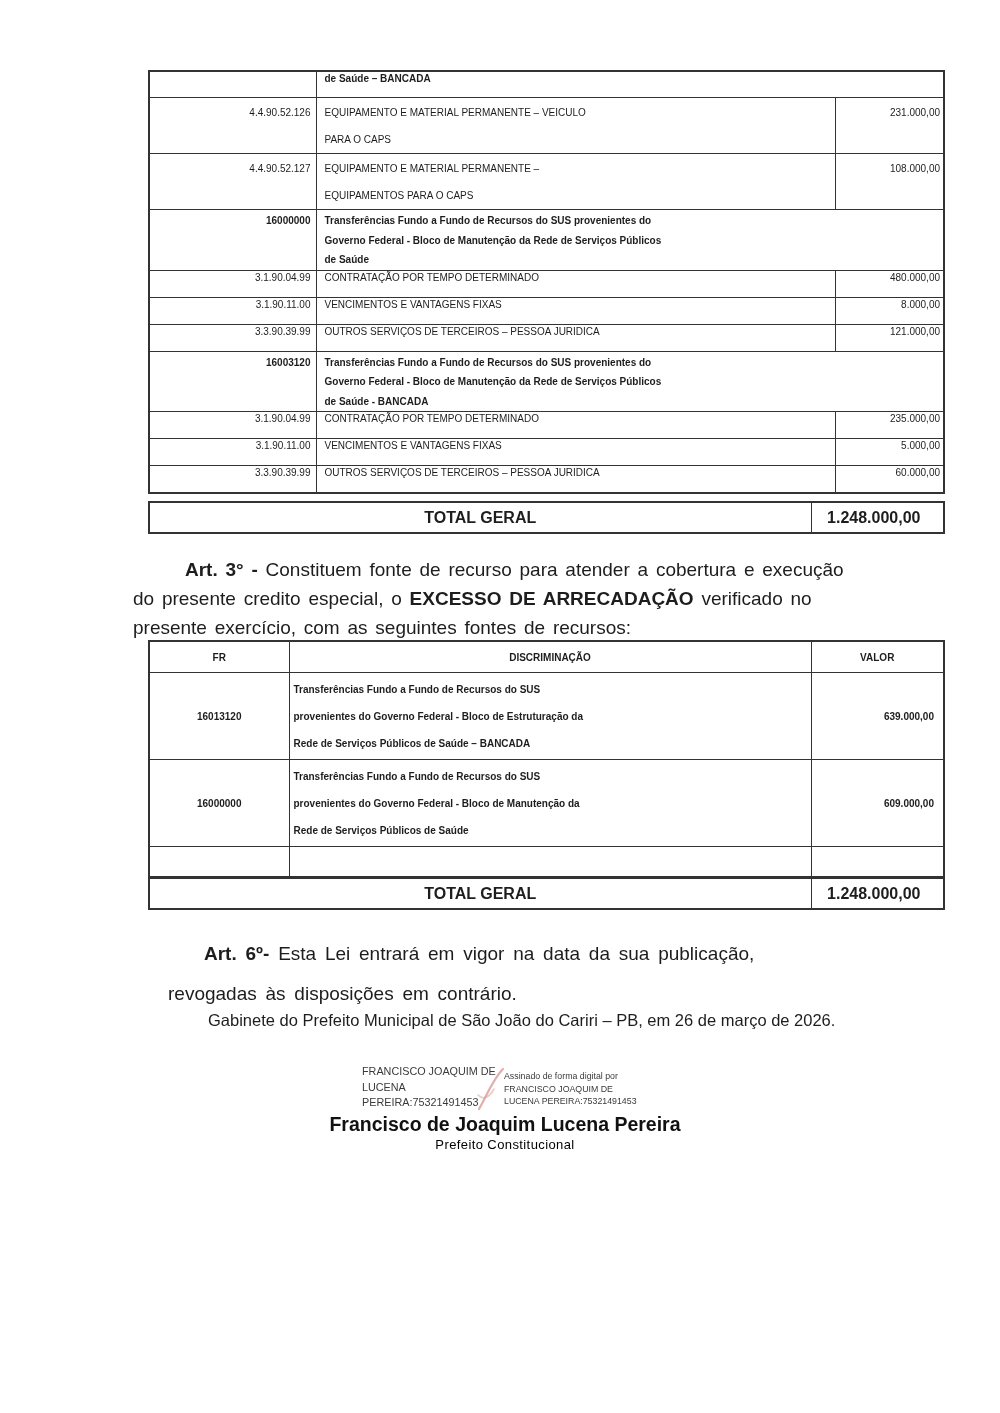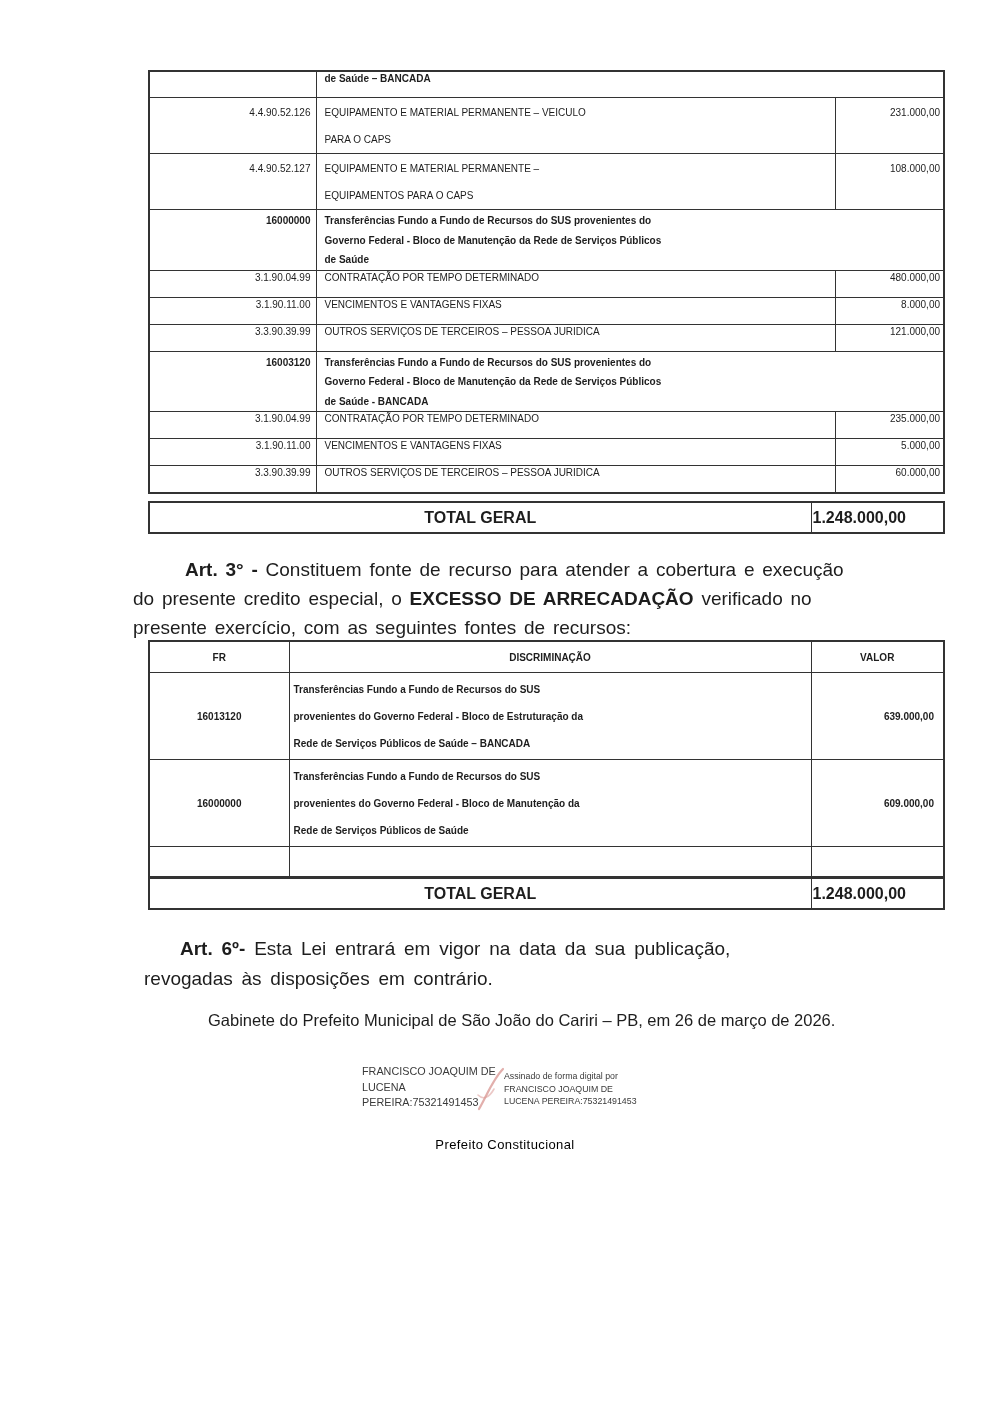--- a/index.html
+++ b/index.html
@@ -16,36 +16,36 @@
   #tbl-main td.desc { text-align:left; vertical-align:top; padding:1px 4px 0 8px; white-space:pre-line; }
   #tbl-main td.val  { text-align:right; vertical-align:top; padding:1px 3px 0 2px; white-space:nowrap; }
   #tbl-main tr.cont td { height:24px; font-weight:bold; }
   #tbl-main tr.two td { height:48px; line-height:27px; }
   #tbl-main tr.sec td { height:58px; font-weight:bold; line-height:19.5px; }
   #tbl-main tr.item td { height:25px; }
   
   .total-table { left:148px; width:795px; border:2px solid #333; font-weight:bold; font-size:16px; }
   .total-table td { height:27px; vertical-align:middle; }
   .total-table td.tlabel { text-align:center; }
-  .total-table td.tval { text-align:left; padding-right:8px; white-space:nowrap; }
+  .total-table td.tval { text-align:center; padding-right:8px; white-space:nowrap; }
   
   #tbl-sources { left:148px; top:640px; width:795px; border:2px solid #333; font-weight:bold; }
   #tbl-sources td { vertical-align:middle; }
   #tbl-sources tr.hdr td { height:28px; text-align:center; }
   #tbl-sources tr.data td { height:82px; }
   #tbl-sources tr.empty td { height:25px; }
   #tbl-sources td.fr { text-align:center; white-space:nowrap; }
   #tbl-sources td.sdesc { text-align:left; padding:2px 2px 2px 4px; white-space:pre-line; line-height:27px; }
   #tbl-sources td.sval { text-align:right; padding-right:9px; white-space:nowrap; }
   
   .para { position:absolute; font-size:19px; line-height:29px; text-align:left;
           white-space:pre-line; margin:0; color:#1d1d1d; }
   .para b { font-weight:bold; }
   #art5 { left:133px; top:555px; width:742px; text-indent:52px; word-spacing:2.5px; }
-  #art6 { left:144px; top:934px; width:683px; text-indent:36px; word-spacing:3.5px; line-height:30px; }
+  #art6 { left:168px; top:934px; width:683px; text-indent:36px; word-spacing:3.5px; line-height:40px; }
   
   #dateline { position:absolute; left:208px; top:1011px; font-size:16.5px; color:#1d1d1d; }
   .sig-small { position:absolute; white-space:pre-line; color:#3a3a3a; }
   #sig-cert { left:362px; top:1064px; width:160px; font-size:10.8px; line-height:15.5px; }
   #sig-details { left:504px; top:1070px; width:200px; font-size:8.8px; line-height:12.5px; }
   #sig-mark { position:absolute; left:476px; top:1067px; }
   #sig-name { position:absolute; left:143px; top:1113px; width:724px; text-align:center;
               font-size:19.5px; font-weight:bold; color:#111; }
   #sig-title { position:absolute; left:143px; top:1137px; width:724px; text-align:center;
                font-size:13px; letter-spacing:0.4px; color:#000000; }
@@ -195,15 +195,16 @@
   <div id="sig-cert" class="sig-small">FRANCISCO JOAQUIM DE
 LUCENA
 PEREIRA:75321491453</div>
   <svg id="sig-mark" width="30" height="44" viewBox="0 0 30 44">
     <path d="M3 42 C 10 30, 17 12, 27 2" fill="none" stroke-width="2.2" stroke-linecap="round" opacity="0.8" stroke="#db9b97"></path>
     <path d="M2 28 C 7 33, 13 31, 18 22" fill="none" stroke-width="1.6" stroke-linecap="round" opacity="0.55" stroke="#db9b97"></path>
   </svg>
   <div id="sig-details" class="sig-small">Assinado de forma digital por
 FRANCISCO JOAQUIM DE
 LUCENA PEREIRA:75321491453</div>
+  <div id="sig-name">Francisco de Joaquim Lucena Pereira</div>
   <div id="sig-title">Prefeito Constitucional</div>
 
 </div>
 
 </body></html>

